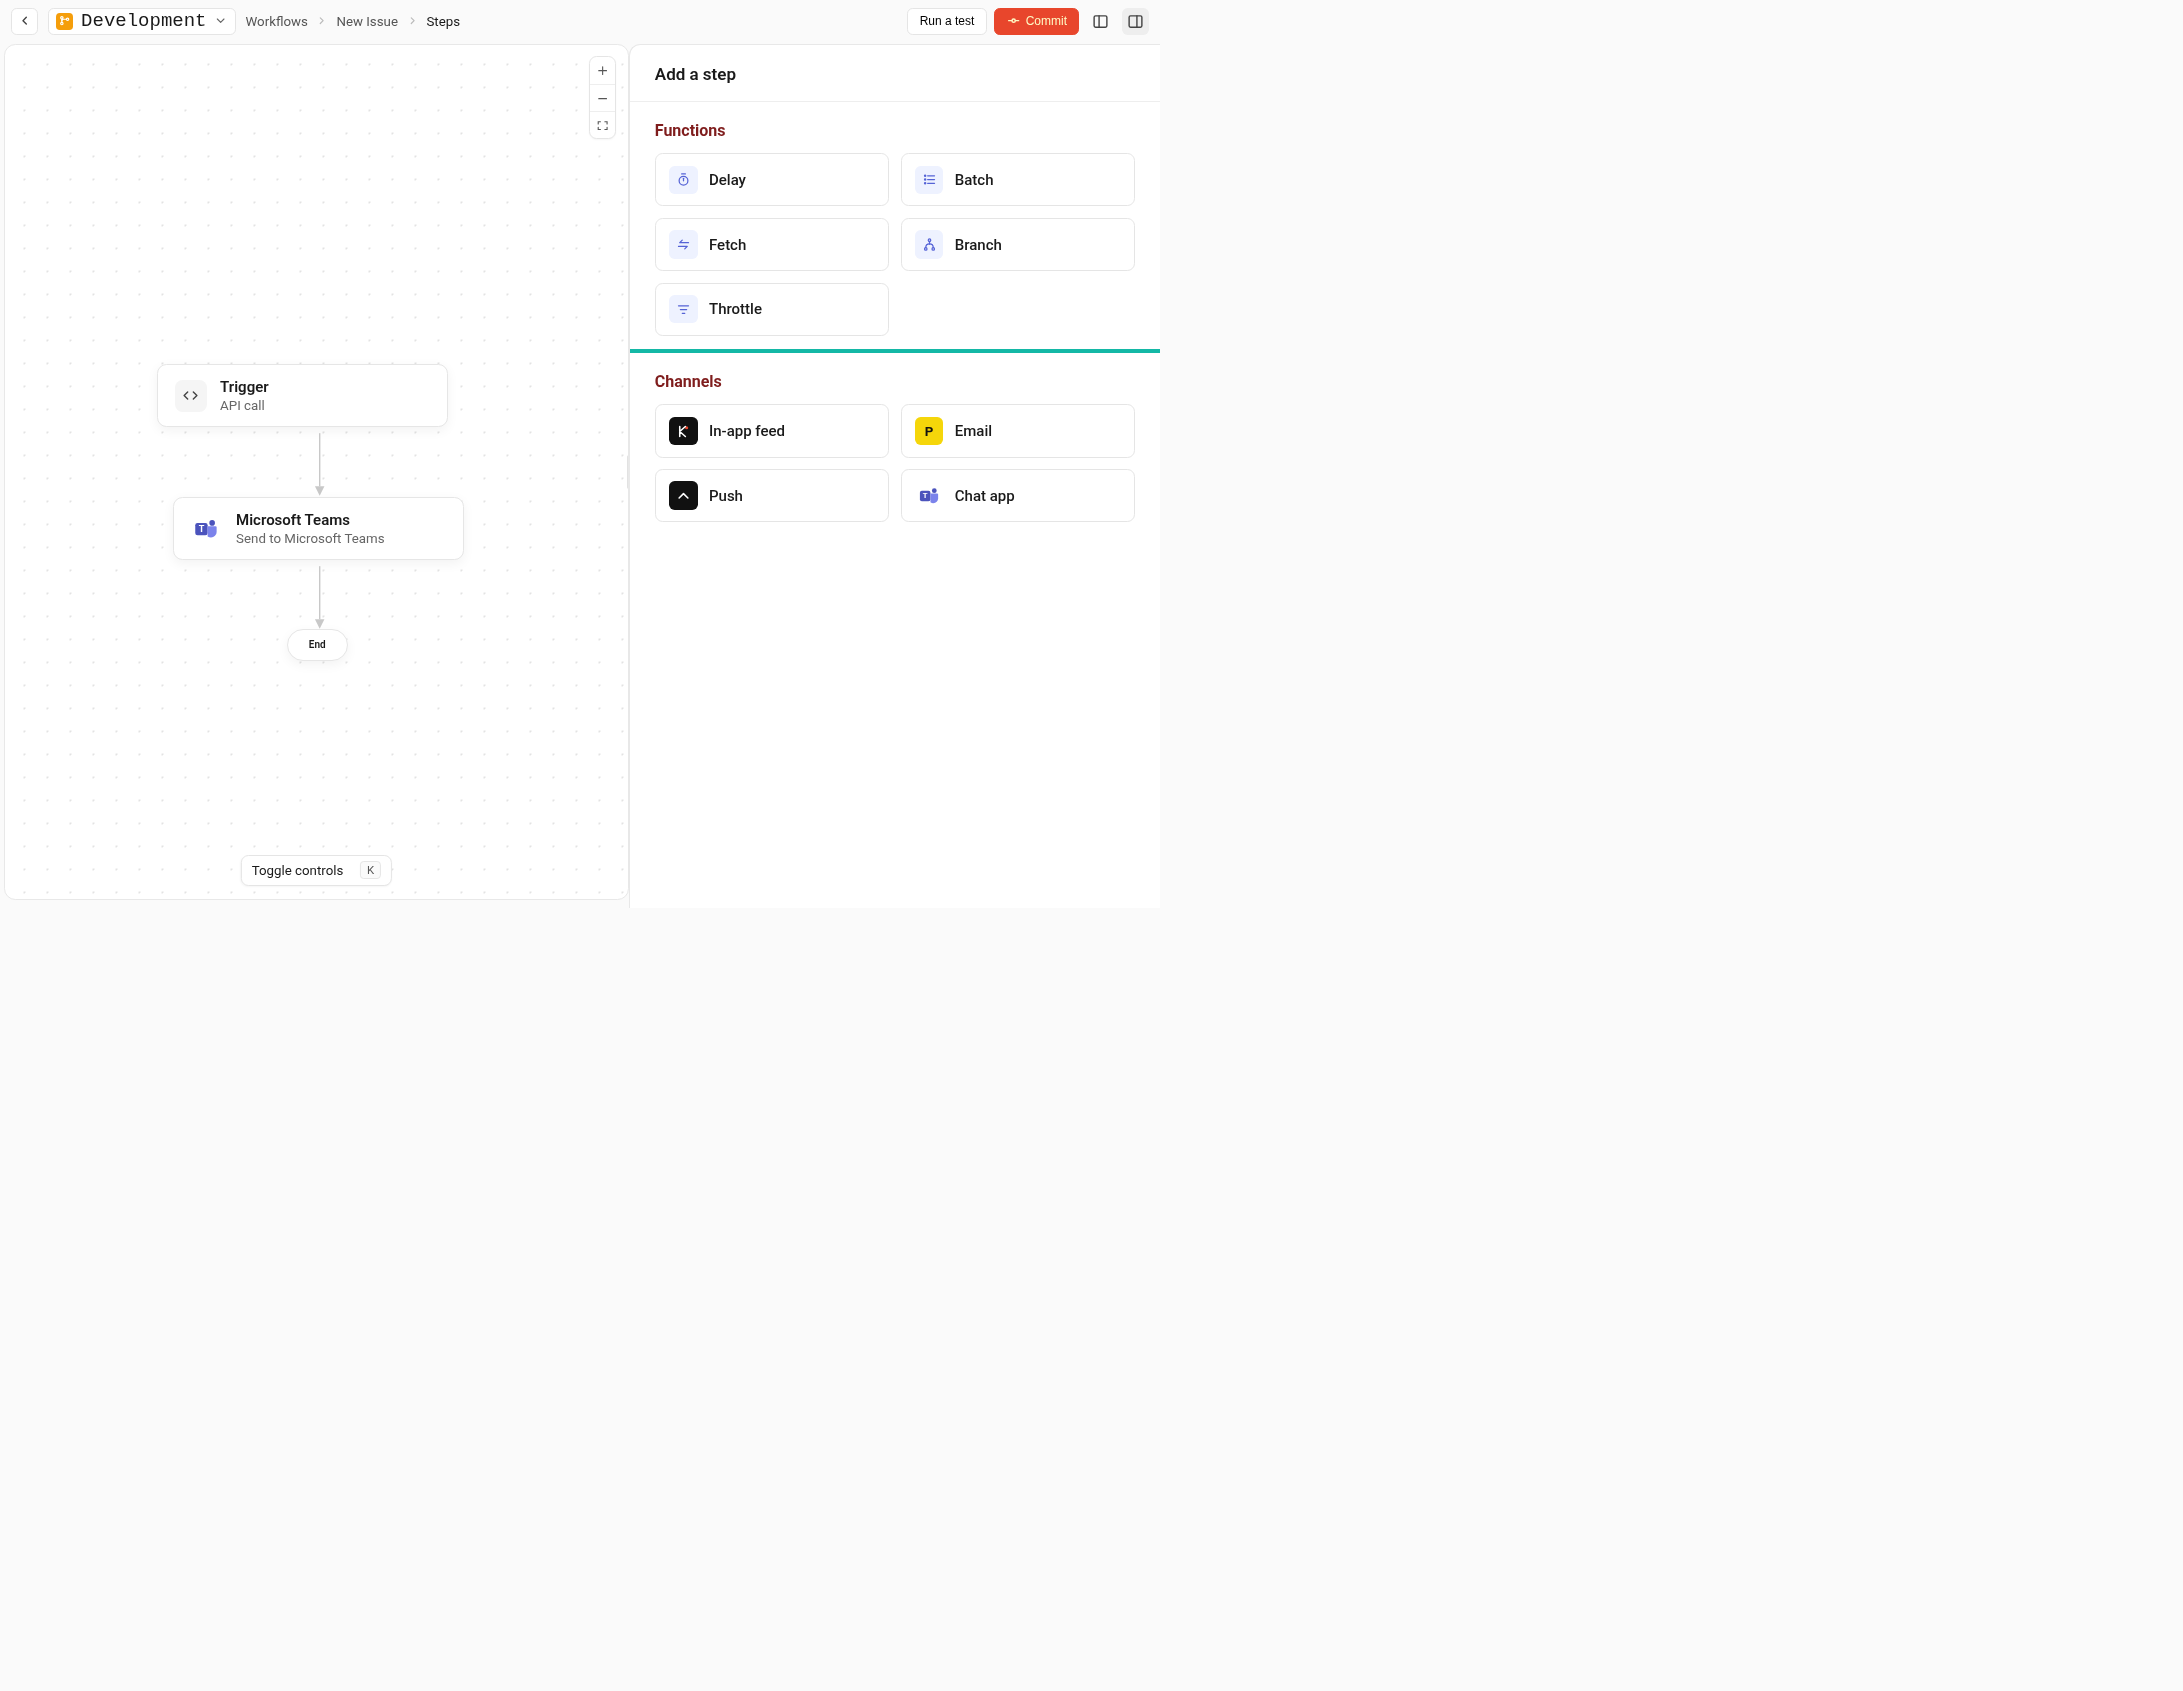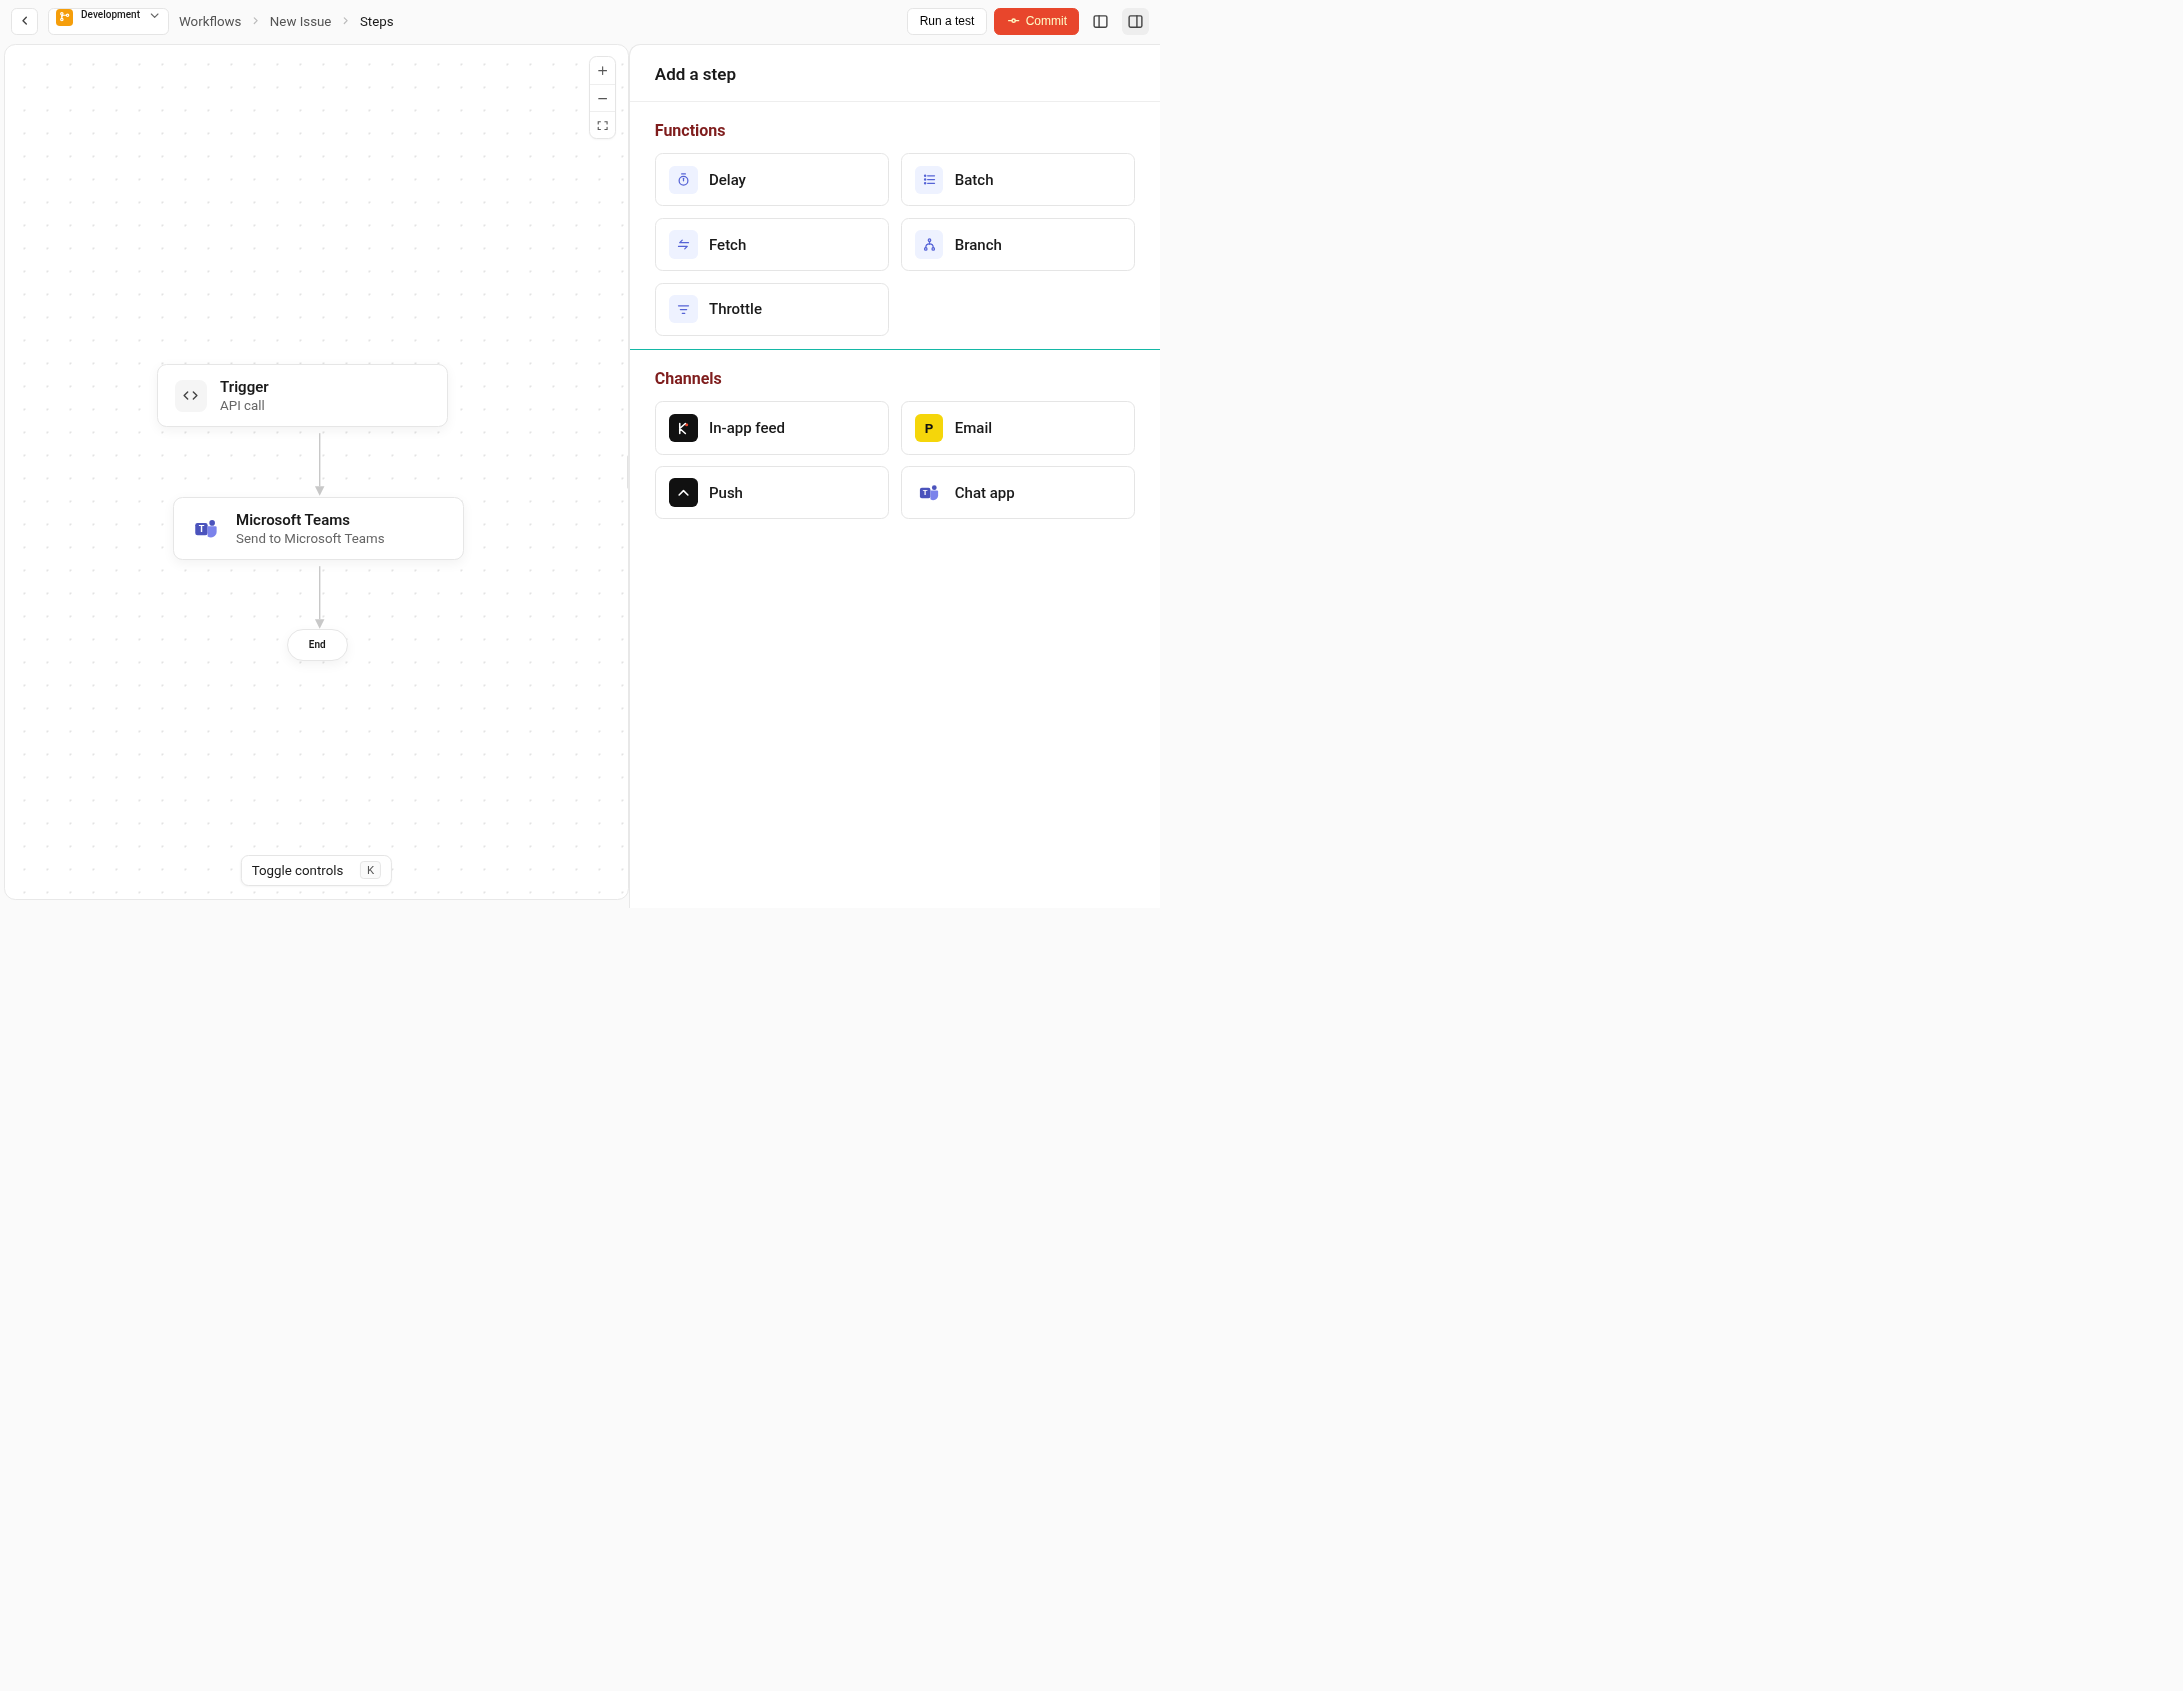--- a/index.html
+++ b/index.html
@@ -31,26 +31,27 @@
     background: #fff;
     border-radius: 5.7px;
     display: flex; align-items: center; justify-content: center;
     cursor: pointer;
   }
   .env-select {
     height: 27px;
     border: 1px solid #e5e5e5;
     background: #fff;
     border-radius: 5.7px;
-    display: flex; align-items: flex-start;
+    display: flex; align-items: center;
     padding: 0 7.6px;
     gap: 7.6px;
     cursor: pointer;
-    font-size: 10px;
+    font-size: 19px;
     font-weight: 500;
+    font-family: Liberation Mono, monospace;
   }
   .env-icon {
     width: 17px; height: 17px;
     background: #f59e0b;
     border-radius: 3.8px;
     display: flex; align-items: center; justify-content: center;
     color: #fff;
   }
   .env-icon svg { width: 11.4px; height: 11.4px; }
   .breadcrumbs {
@@ -229,21 +230,21 @@
   }
   .section {
     padding: 19px 25px 7.6px;
   }
   .section-title {
     font-size: 16px;
     font-weight: 700;
     margin-bottom: 13.3px;
     color:#7f1d1d;
   }
-  .section + .section { border-top: 1px solid #14b8a6; margin-top: 5.7px; }
+  .section + .section { border-top: 4px solid #14b8a6; margin-top: 5.7px; }
   .grid {
     display: grid;
     grid-template-columns: 1fr 1fr;
     gap: 11.4px;
   }
   .card {
     border: 1px solid #e5e5e5;
     border-radius: 7.6px;
     background:#fff;
     padding: 11.4px 13.3px;

